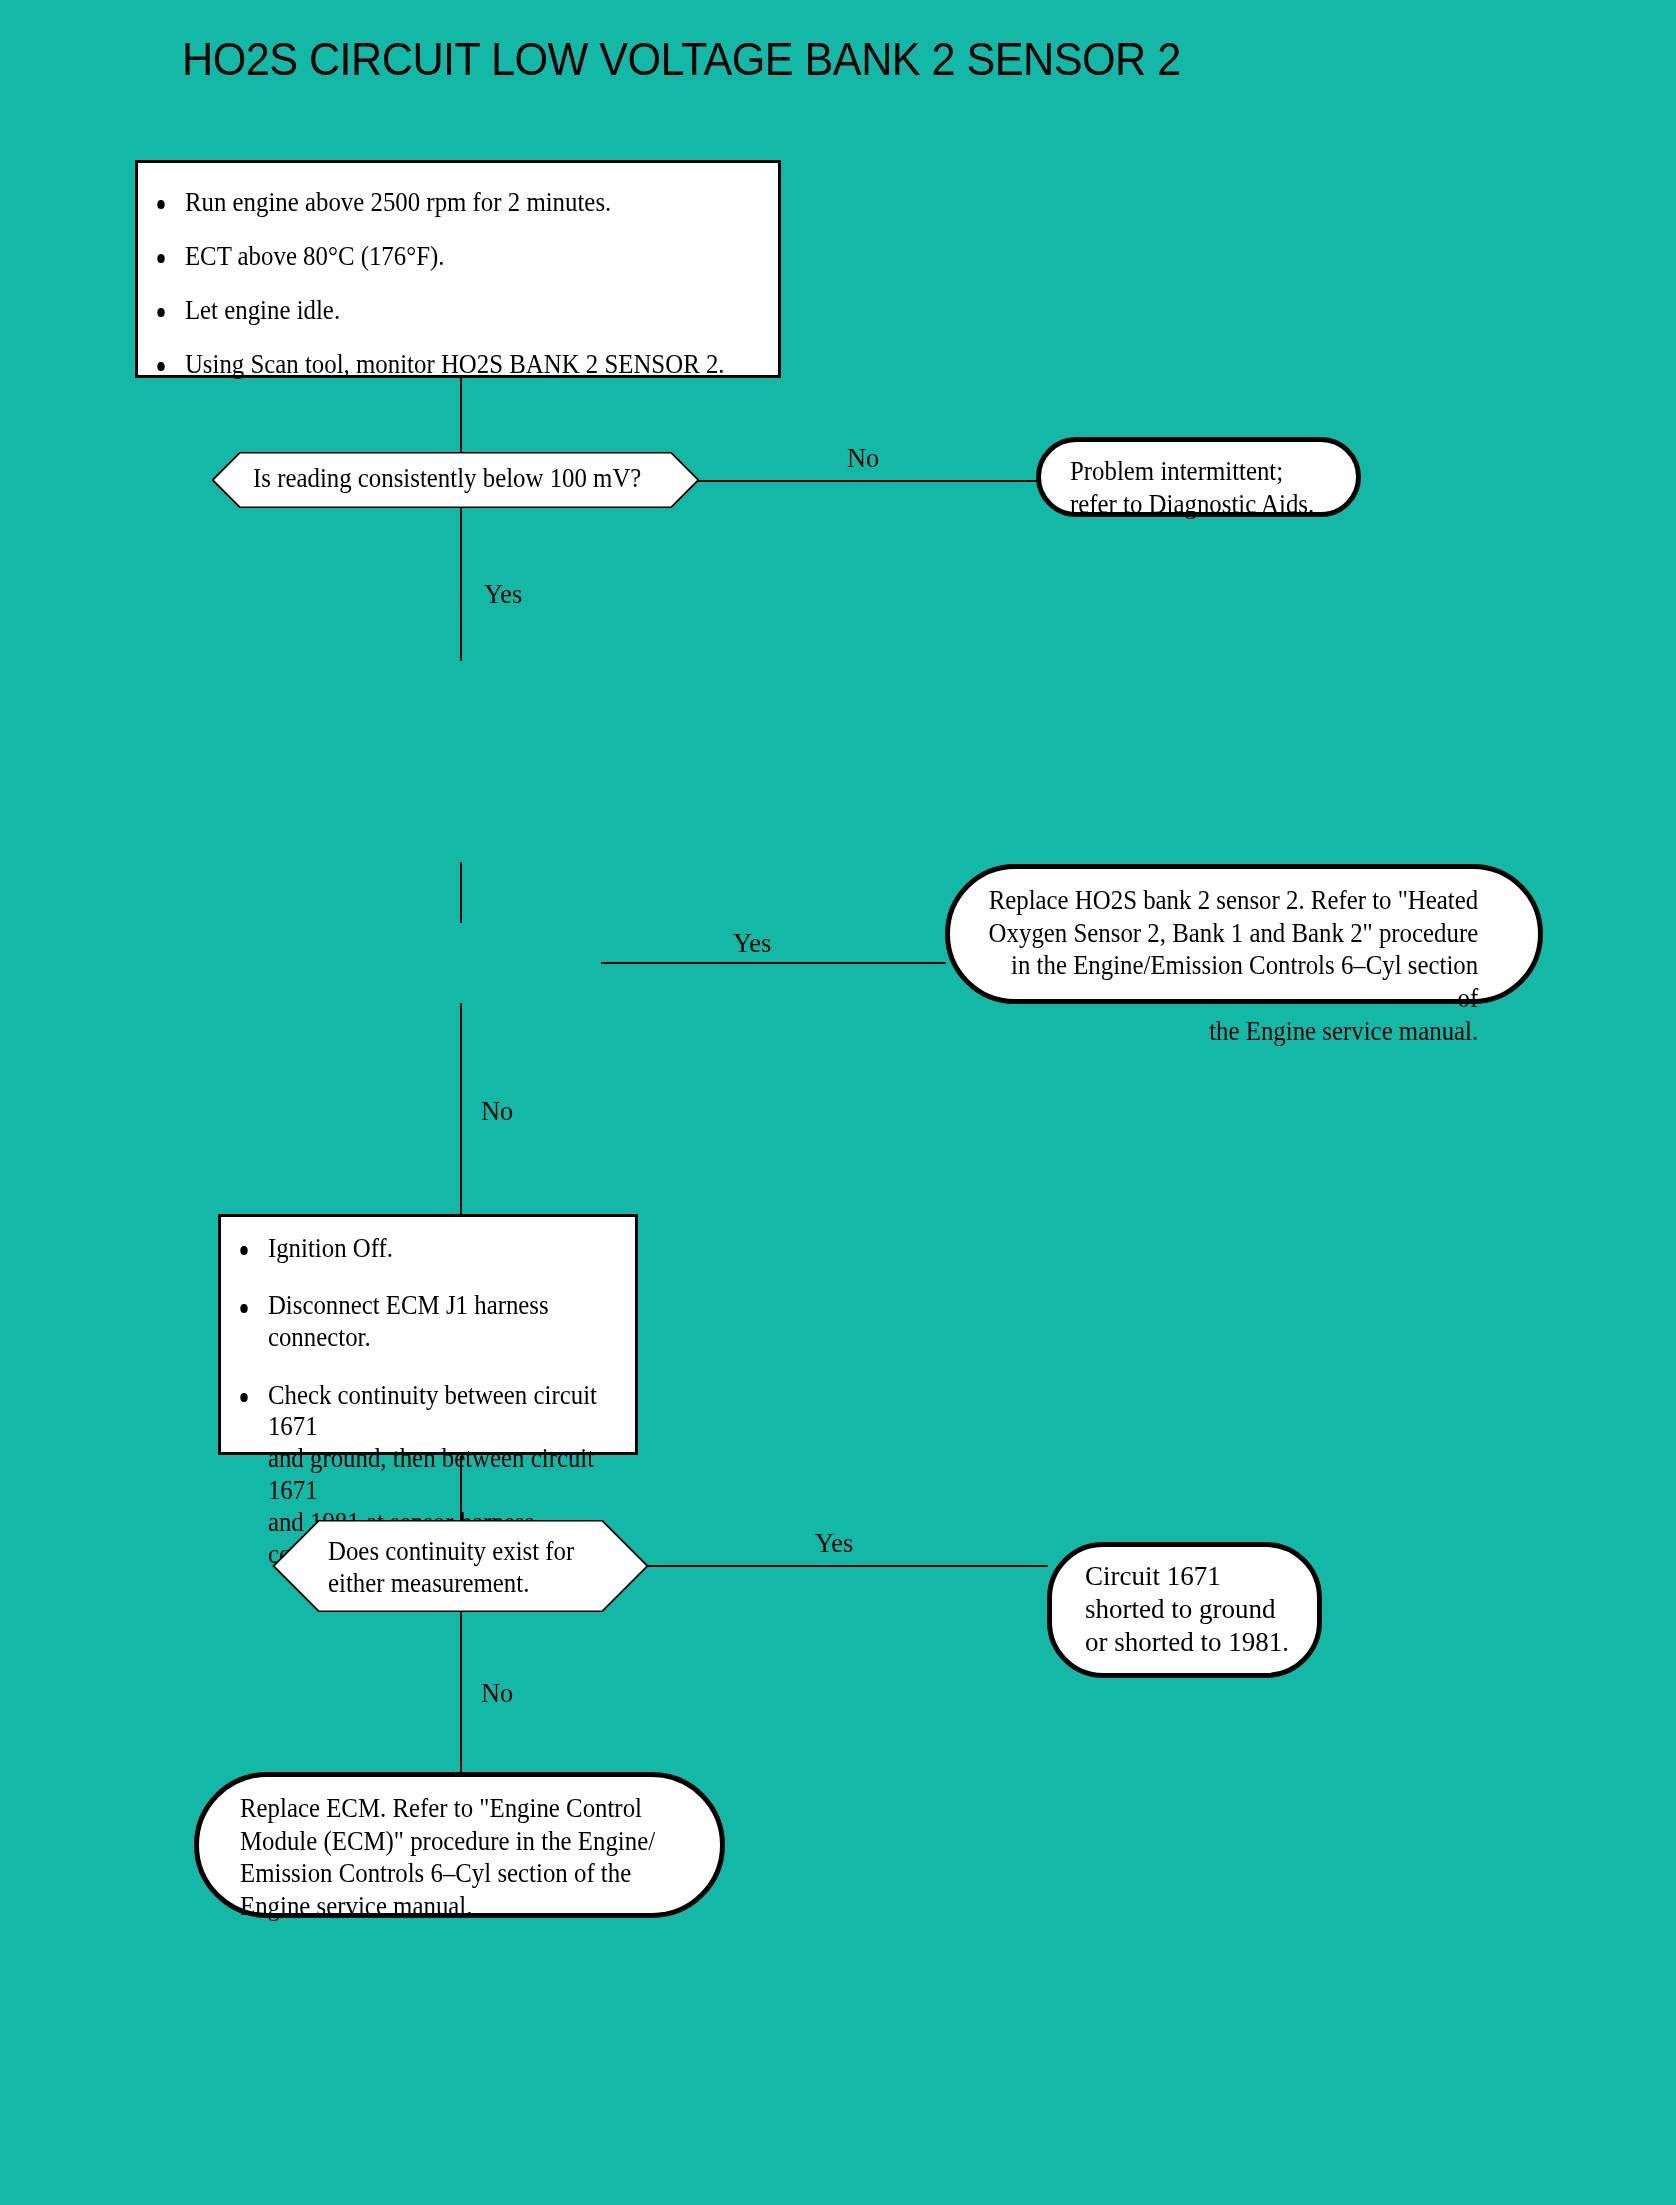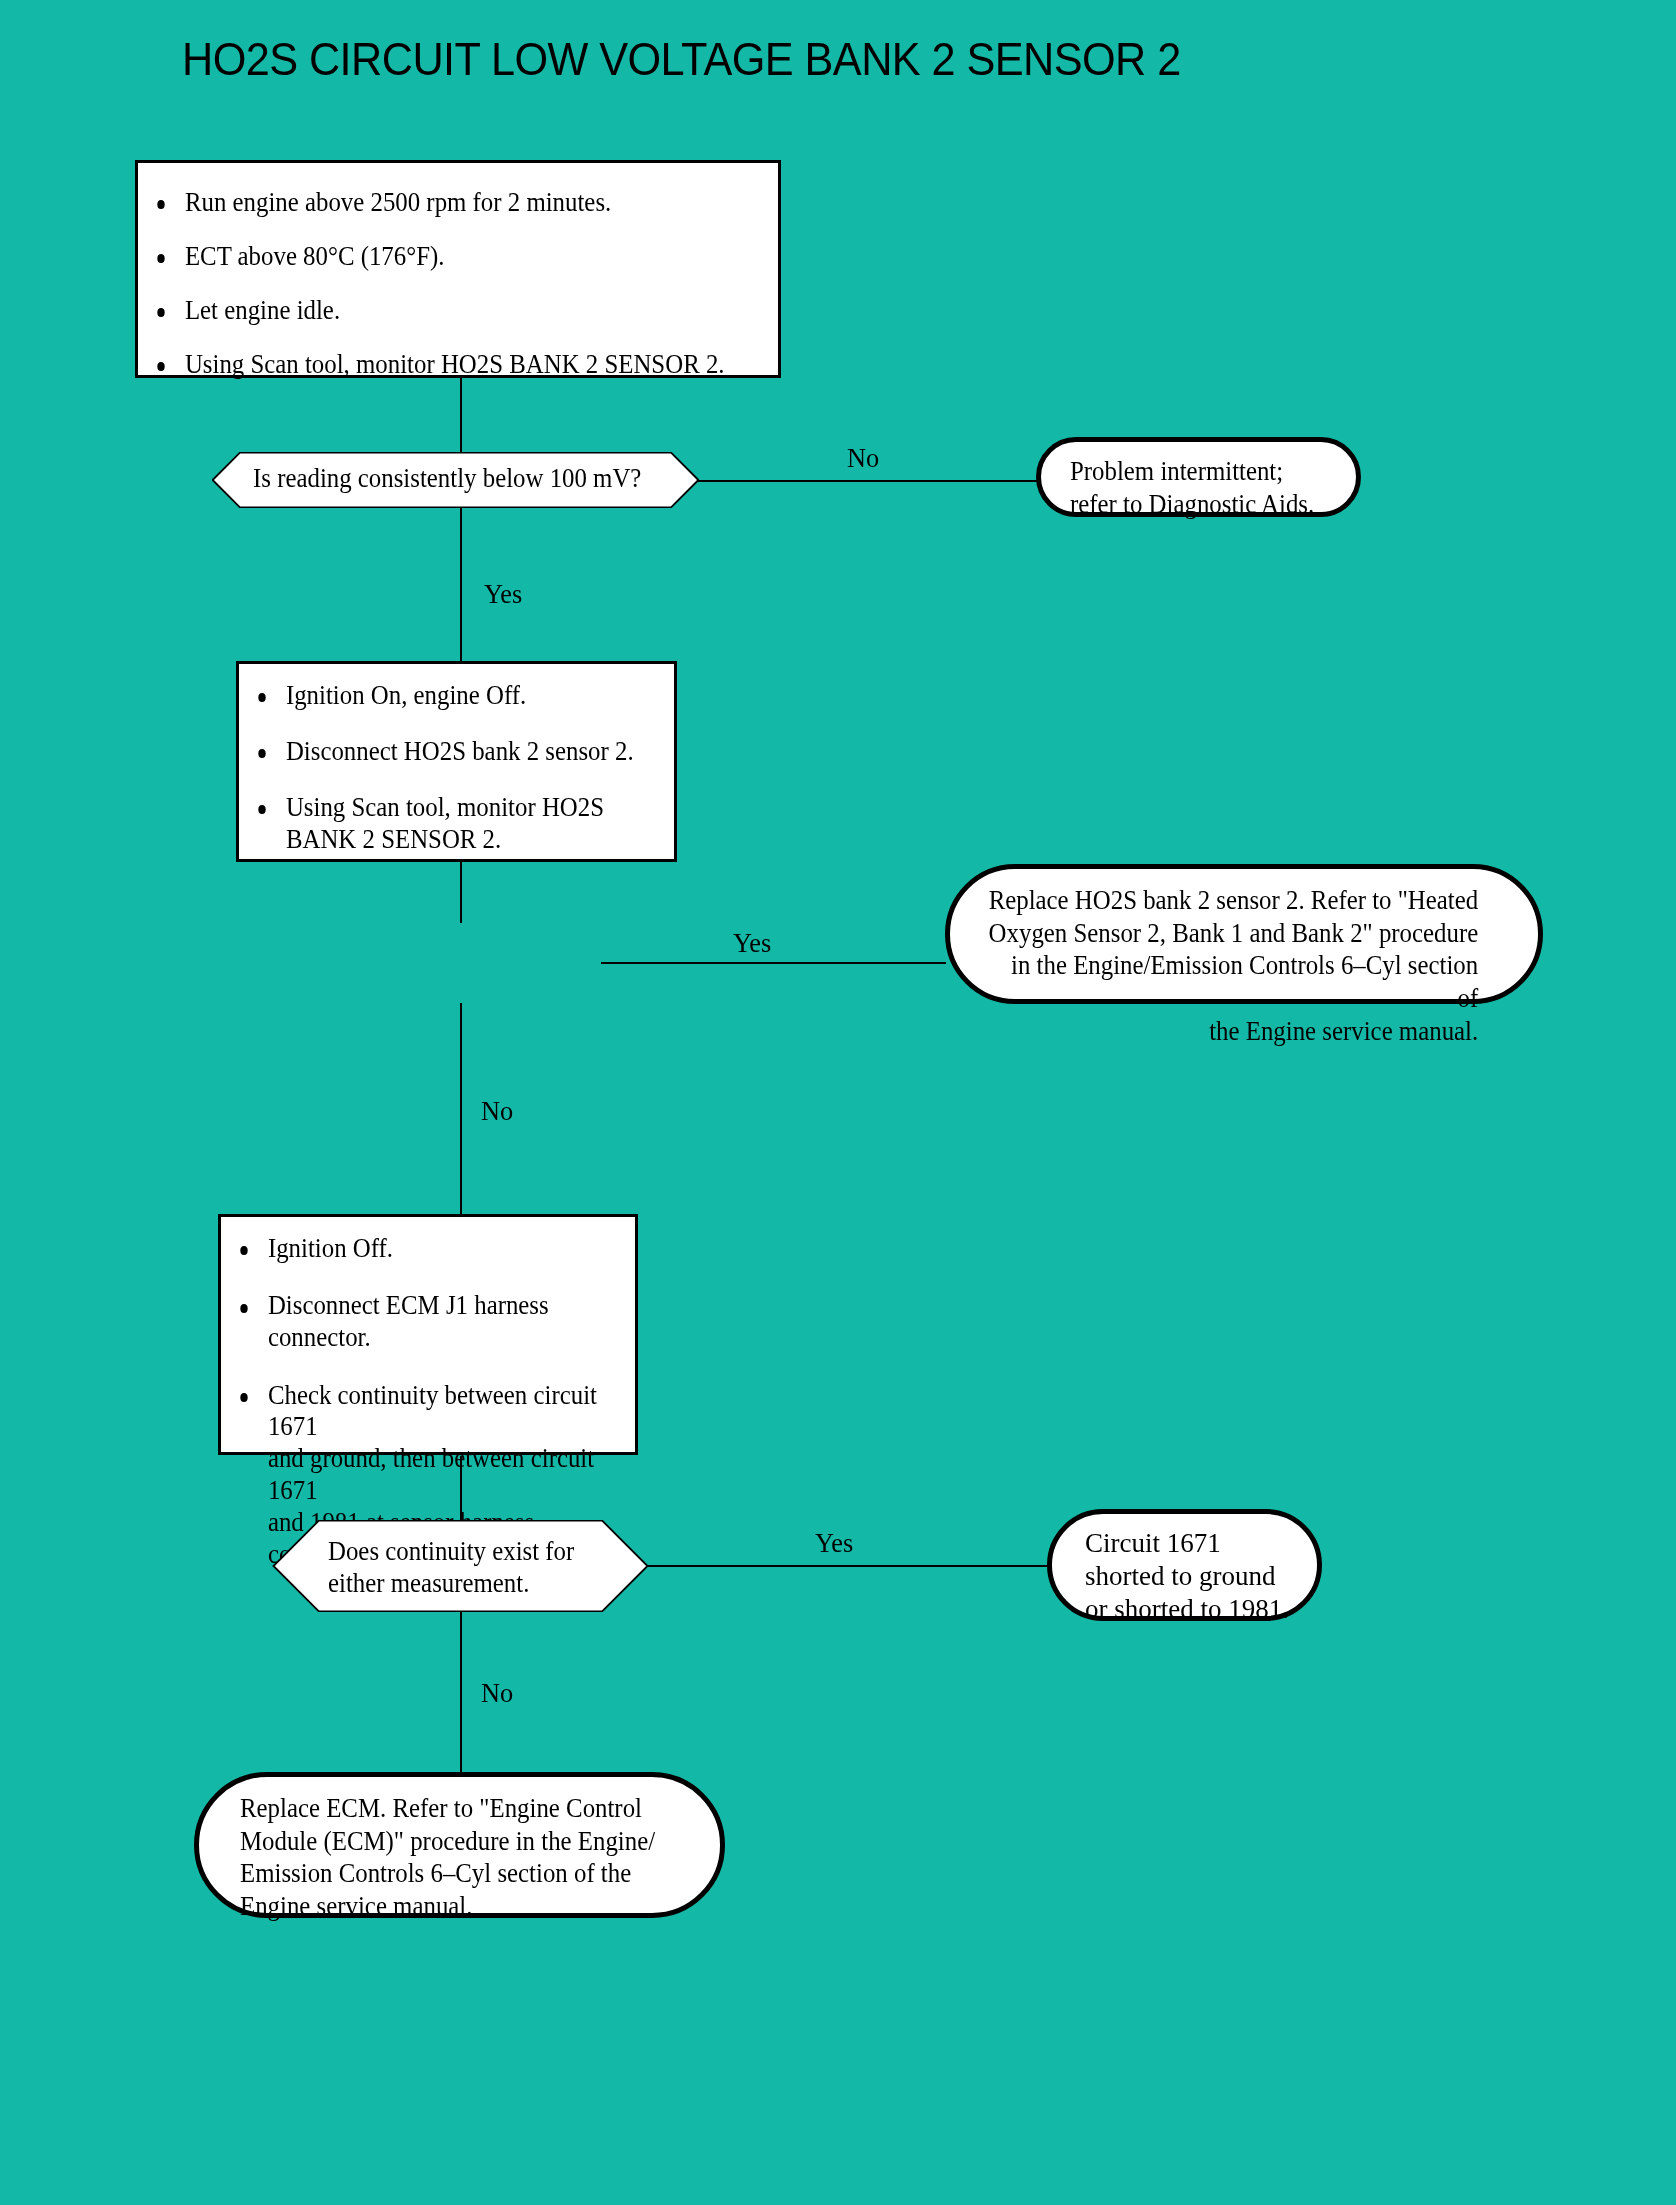--- a/index.html
+++ b/index.html
@@ -144,30 +144,20 @@
   <div class="blabel" style="left:847px; top:444px;">No</div>
 
   <div class="node term" style="left:1036px; top:437px; width:325px; height:80px; border-radius:40px;">
     <div class="term-text" style="position:absolute; left:29px; top:13.4px; width:286px;">Problem intermittent;
 refer to Diagnostic Aids.</div>
   </div>
 
   <div class="vline" style="left:460px; top:508px; height:153px;"></div>
   <div class="blabel" style="left:484px; top:580px;">Yes</div>
 
-  <div class="node proc" style="left:236px; top:661px; width:441px; height:201px;">
-    <div class="proc-inner">
-      <ul class="bullets" style="padding-top:16px;">
-        <li style="margin-bottom:24px;">Ignition On, engine Off.</li>
-        <li style="margin-bottom:24px;">Disconnect HO2S bank 2 sensor 2.</li>
-        <li>Using Scan tool, monitor HO2S
-BANK 2 SENSOR 2.</li>
-      </ul>
-    </div>
-  </div>
 
   <div class="vline" style="left:460px; top:862px; height:61px;"></div>
 
 
   <div class="hline" style="left:601px; top:962px; width:345px;"></div>
   <div class="blabel" style="left:733px; top:929px;">Yes</div>
 
   <div class="node term" style="left:945px; top:864px; width:598px; height:140px; border-radius:73px;text-align:right;">
     <div class="term-text" style="position:absolute; left:36px; top:14.6px; width:535px;">Replace HO2S bank 2 sensor 2. Refer to "Heated
 Oxygen Sensor 2, Bank 1 and Bank 2" procedure
@@ -197,21 +187,21 @@
     <svg width="377" height="92" viewBox="0 0 620 152">
       <polygon points="76,1 544,1 619,76 544,151 76,151 1,76" fill="#ffffff" stroke="#000000" stroke-width="3"></polygon>
     </svg>
     <div class="hex-text" style="top:15px; left:56px;">Does continuity exist for
 either measurement.</div>
   </div>
 
   <div class="hline" style="left:648px; top:1565px; width:400px;"></div>
   <div class="blabel" style="left:815px; top:1529px;">Yes</div>
 
-  <div class="node term" style="left:1047px; top:1509px; width:275px; height:112px; border-radius:56px;">
+  <div class="node term" style="left:1047px; top:1542px; width:275px; height:136px; border-radius:56px;">
     <div class="term-text wide" style="position:absolute; left:33px; top:13.4px; width:231px;">Circuit 1671
 shorted to ground
 or shorted to 1981.</div>
   </div>
 
   <div class="vline" style="left:460px; top:1611px; height:162px;"></div>
   <div class="blabel" style="left:481px; top:1679px;">No</div>
 
   <div class="node term" style="left:194px; top:1772px; width:531px; height:146px; border-radius:73px;">
     <div class="term-text" style="position:absolute; left:41px; top:14.6px; width:474px;">Replace ECM. Refer to "Engine Control

